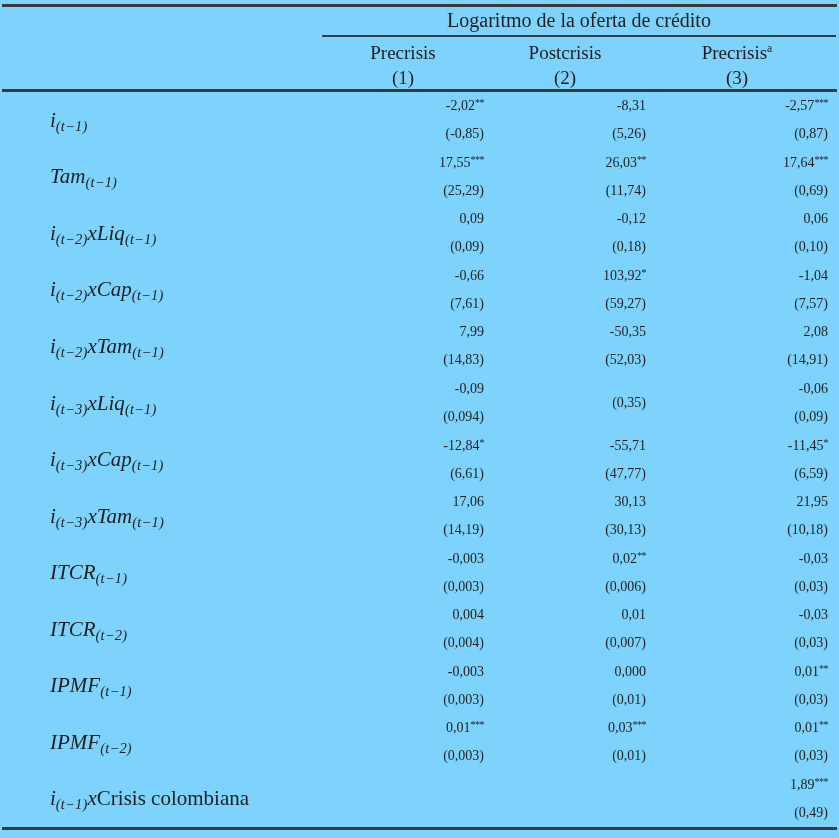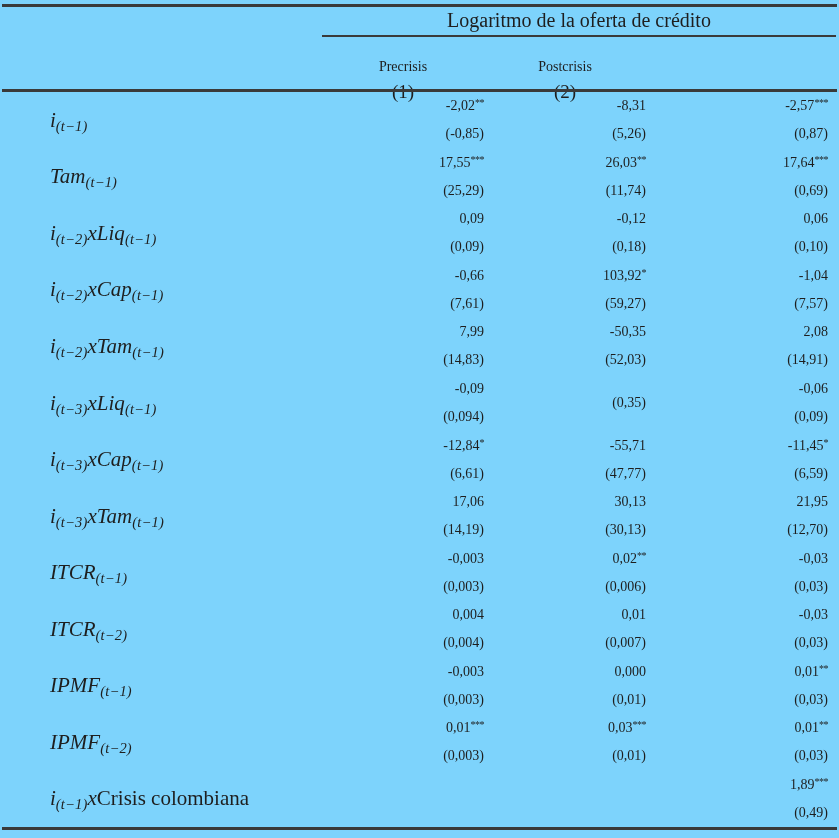--- a/index.html
+++ b/index.html
@@ -25,21 +25,21 @@
   .spanner-title {
     height:27px; line-height:27px;
     text-align:center; font-size:20px;
     white-space:nowrap;
   }
   .spanner-rule { height:2px; background:#3a3a3a; margin-top:1px; }
   .col-headers {
     display:grid; grid-template-columns:162px 162px 182px;
   }
   .col-header { text-align:center; }
-  .col-label  { font-size:14px; line-height:26px; padding-top:17px; }
+  .col-label  { font-size:19px; line-height:26px; padding-top:3px; }
   .col-label sup { font-size:62%; vertical-align:super; line-height:0; }
   .col-number { font-size:19px; line-height:24px; }
 
   
   .tbody { position:absolute; top:92px; left:0; width:839px; }
   .row {
     display:grid;
     grid-template-columns:322px 162px 162px 182px;
     height:56.55px;
   }
@@ -74,20 +74,24 @@
     <div class="spanner-rule"></div>
     <div class="col-headers">
         <div class="col-header">
           <div class="col-label">Precrisis</div>
           <div class="col-number">(1)</div>
         </div>
         <div class="col-header">
           <div class="col-label">Postcrisis</div>
           <div class="col-number">(2)</div>
         </div>
+        <div class="col-header">
+          <div class="col-label">Precrisis<sup>a</sup></div>
+          <div class="col-number">(3)</div>
+        </div>
       </div>
   </div>
 
   <div class="rule rule-head"></div>
 
   <div class="tbody">
       <div class="row">
         <div class="label-cell">
           <span class="lp">i<sub>(t−1)</sub></span>
         </div>
@@ -218,21 +222,21 @@
         <div class="val-cell">
           <div class="coef">17,06</div>
           <div class="se">(14,19)</div>
         </div>
         <div class="val-cell">
           <div class="coef">30,13</div>
           <div class="se">(30,13)</div>
         </div>
         <div class="val-cell">
           <div class="coef">21,95</div>
-          <div class="se">(12,70)</div>
+          <div class="se">(10,18)</div>
         </div>
       </div>
       <div class="row">
         <div class="label-cell">
           <span class="lp">ITCR<sub>(t−1)</sub></span>
         </div>
         <div class="val-cell">
           <div class="coef">-0,003</div>
           <div class="se">(0,003)</div>
         </div>

